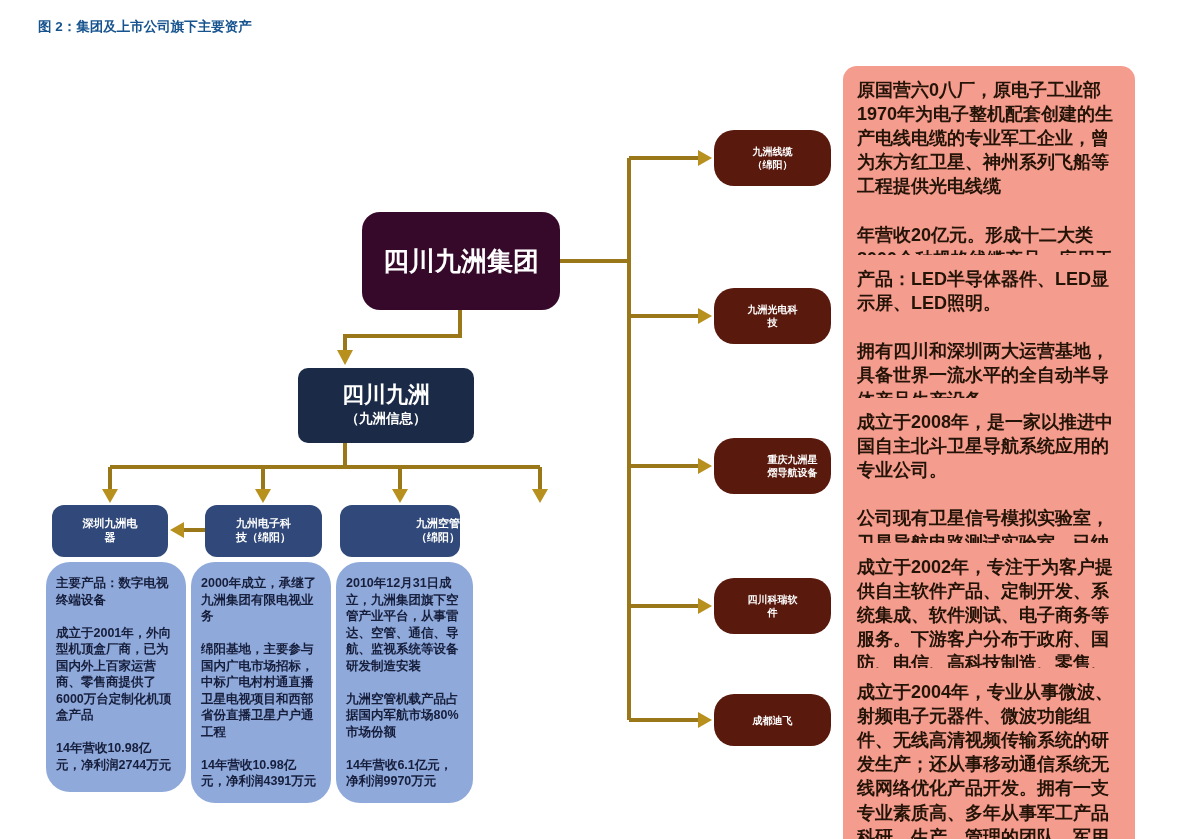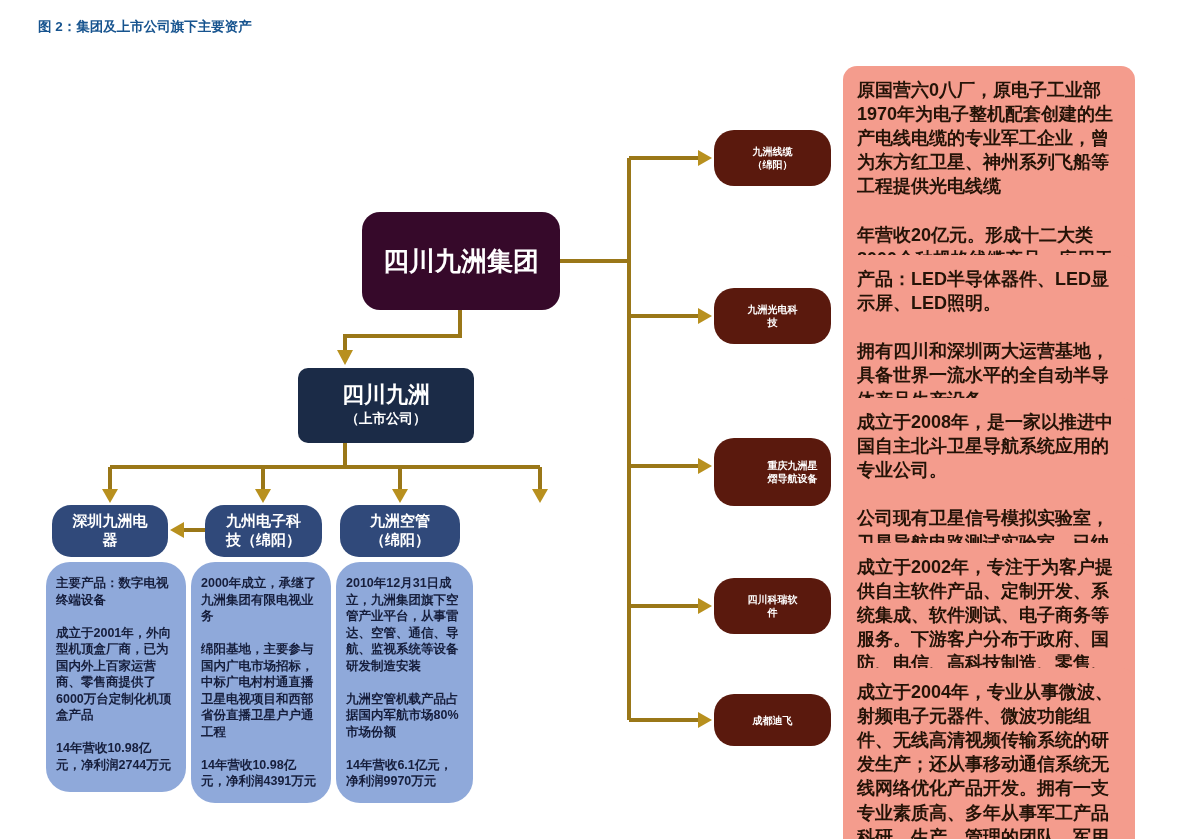--- a/index.html
+++ b/index.html
@@ -17,21 +17,21 @@
 
   .group-node { left:362px; top:212px; width:198px; height:98px;
                 background:var(--group-box,#36092A); border-radius:18px; font-size:26px;text-align:right; }
 
   .listed-node { left:262px; top:368px; width:176px; height:75px;
                  background:var(--listed-box,#1B2B47); border-radius:10px;margin-left:36px; }
   .listed-main { font-size:22px; line-height:1.1; }
   .listed-sub  { font-size:13.5px; margin-top:3px; }
 
   .sub-header { top:505px; height:52px; background:var(--subsidiary-header,#30497A);
-                border-radius:19px; font-size:15px; line-height:1.25; }
+                border-radius:12px; font-size:11px; line-height:1.25; }
 
   .sub-desc { position:absolute; top:562px; background:var(--subsidiary-desc-bg,#8FA9DA);
               border-radius:24px; color:var(--subsidiary-desc-text,#161E3C);
               font-size:12.5px; line-height:1.32; padding:13px 10px; white-space:pre-line; }
 
   .asset-node { left:714px; width:117px; background:var(--asset-node,#5A190D);
                 border-radius:20px; font-size:10px; line-height:1.3; }
 
   .asset-desc { position:absolute; left:843px; width:292px;
                 background:var(--asset-desc-bg,#F49C8D); border-radius:14px;
@@ -77,32 +77,32 @@
       <polygon points="184,522 184,538 170,530"></polygon>
     </g>
   </svg>
 
   <div class="node group-node">
     <span>四川九洲集团</span>
   </div>
 
   <div class="node listed-node">
     <div class="listed-main">四川九洲</div>
-    <div class="listed-sub">（上市公司）</div>
+    <div class="listed-sub">（九洲信息）</div>
   </div>
 
   <div class="node sub-header" style="left:52px; width:116px;">
     <span>深圳九洲电
 器</span>
   </div>
   <div class="node sub-header" style="left:205px; width:117px;">
     <span>九州电子科
 技（绵阳）</span>
   </div>
-  <div class="node sub-header" style="left:340px; width:120px;">
+  <div class="node sub-header" style="left:340px; width:120px;align-items:flex-end;">
     <span>九洲空管
 （绵阳）</span>
   </div>
 
   <div class="sub-desc" style="left:46px; width:140px; min-height:230px;">主要产品：数字电视终端设备
 
 成立于2001年，外向型机顶盒厂商，已为国内外上百家运营商、零售商提供了6000万台定制化机顶盒产品
 
 14年营收10.98亿元，净利润2744万元</div>
   <div class="sub-desc" style="left:191px; width:140px; min-height:230px;">2000年成立，承继了九洲集团有限电视业务
@@ -117,21 +117,21 @@
 14年营收6.1亿元，净利润9970万元</div>
 
   <div class="node asset-node" style="top:130px; height:56px;">
     <span>九洲线缆
 （绵阳）</span>
   </div>
   <div class="node asset-node" style="top:288px; height:56px;">
     <span>九洲光电科
 技</span>
   </div>
-  <div class="node asset-node" style="top:438px; height:68px;padding-left:40px;">
+  <div class="node asset-node" style="top:438px; height:56px;padding-left:40px;">
     <span>重庆九洲星
 熠导航设备</span>
   </div>
   <div class="node asset-node" style="top:694px; height:52px;">
     <span>成都迪飞</span>
   </div>
   <div class="node asset-node" style="top:578px; height:56px;">
     <span>四川科瑞软
 件</span>
   </div>

